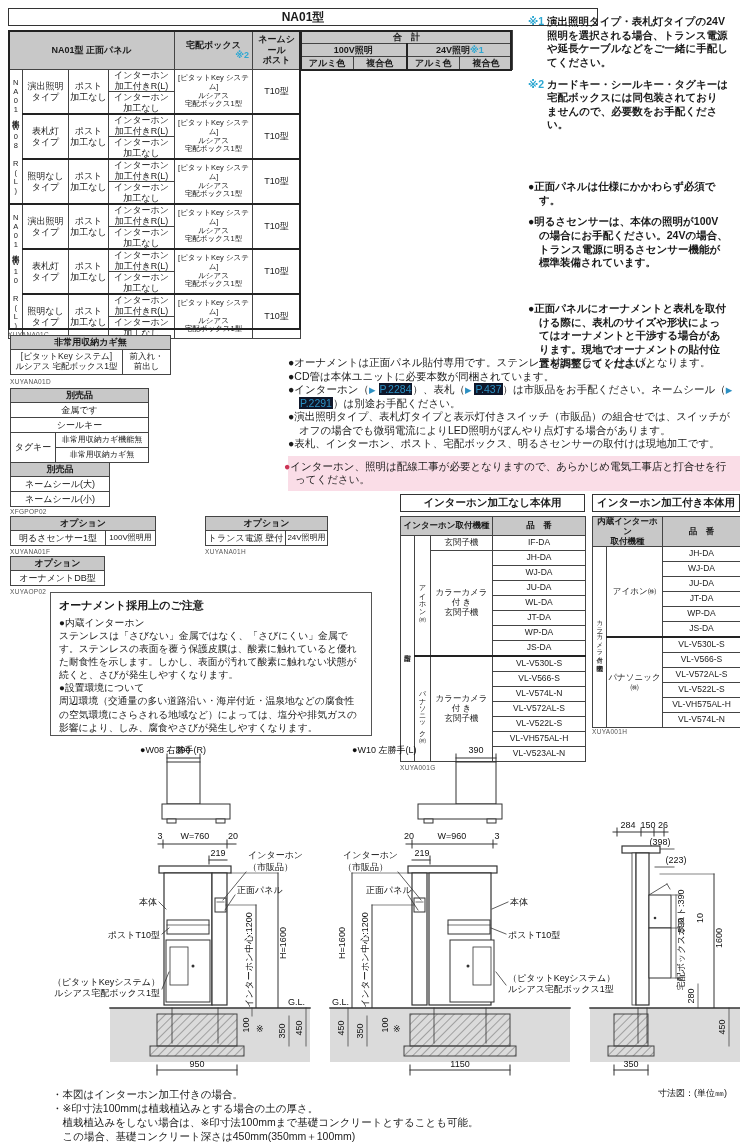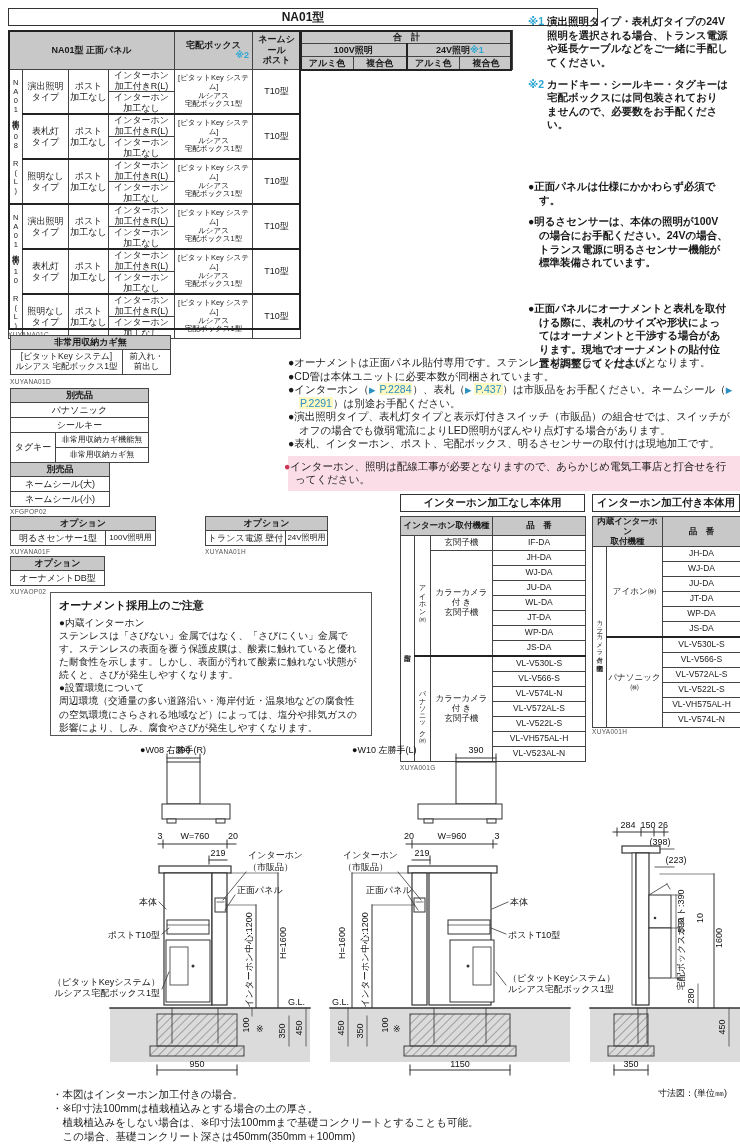--- a/index.html
+++ b/index.html
@@ -35,21 +35,21 @@
   .notice-box{left:10px;top:592px;width:322px;height:144px;border:1.5px solid #555;box-sizing:border-box;
               padding:5px 8px;font-size:9.8px;line-height:1.34;margin-left:40px;}
   .notice-box .nb-title{font-size:11px;font-weight:bold;margin-bottom:3px;}
   
   .notes-right{left:520px;top:7px;width:216px;font-size:10.5px;line-height:1.3;}
   .notes-right p{margin:8px;font-weight:bold;}
   .kome{padding-left:19px;text-indent:-19px;margin:0;}
   .kmark{color:#2da7d2;}
   .bullet{padding-left:11px;text-indent:-11px;margin:0;}
   .mid-bullets{left:288px;top:356px;width:452px;font-size:10.5px;line-height:1.29;}
-  .plink{color:#2b8fc2;background:#fef9c3;padding:0 1px;}
+  .plink{color:#2b8fc2;background:#0f172a;padding:0 1px;}
   .tri{color:#2b8fc2;font-size:8.5px;}
   .warn-box{background:#fadde7;margin-top:5px;padding:4px 7px;}
   .warn-box .wdot{color:#cc3355;}
   
   .ic-title{border:1.5px solid #333;box-sizing:border-box;height:18px;display:flex;align-items:center;
             justify-content:center;font-weight:bold;font-size:10.5px;background:#fff;}
   .ic-table td{height:14px;font-size:8.5px;}
   .ic-table th{font-size:8.5px;}
   .ic-table .vtext{font-size:7px;}
   .msep{border-top:2px solid #222 !important;}
@@ -229,21 +229,21 @@
   <table class="abs stable" style="left:10px;top:388px;width:138px">
     <colgroup>
         <col style="width:45px">
         <col style="width:93px">
       </colgroup>
     <tbody>
         <tr>
           <th colspan="2">別売品</th>
         </tr>
     <tr>
-          <td colspan="2">パナソニック</td>
+          <td colspan="2">金属です</td>
         </tr>
     <tr>
           <td colspan="2">シールキー</td>
         </tr>
     <tr>
           <td rowspan="2">タグキー</td>
         <td style="font-size:8px">非常用収納カギ機能無</td>
         </tr>
     <tr>
           <td style="font-size:8px">非常用収納カギ無</td>

